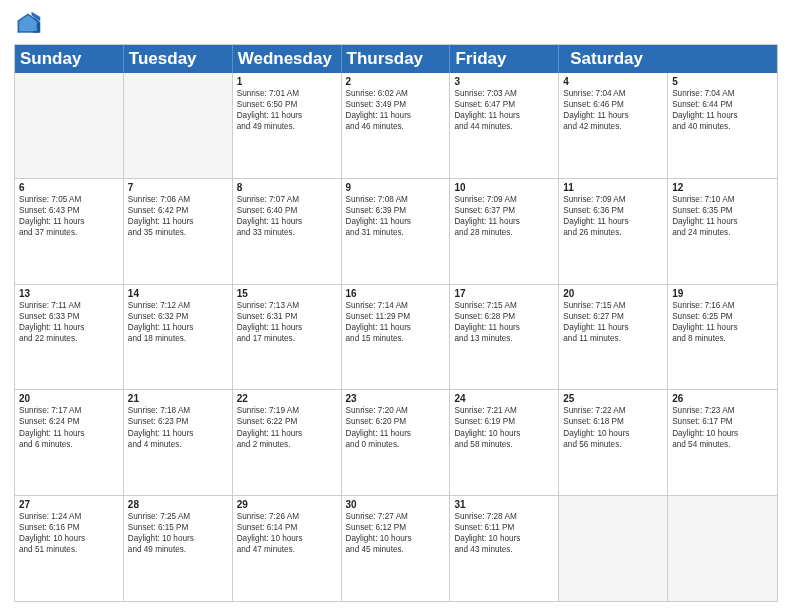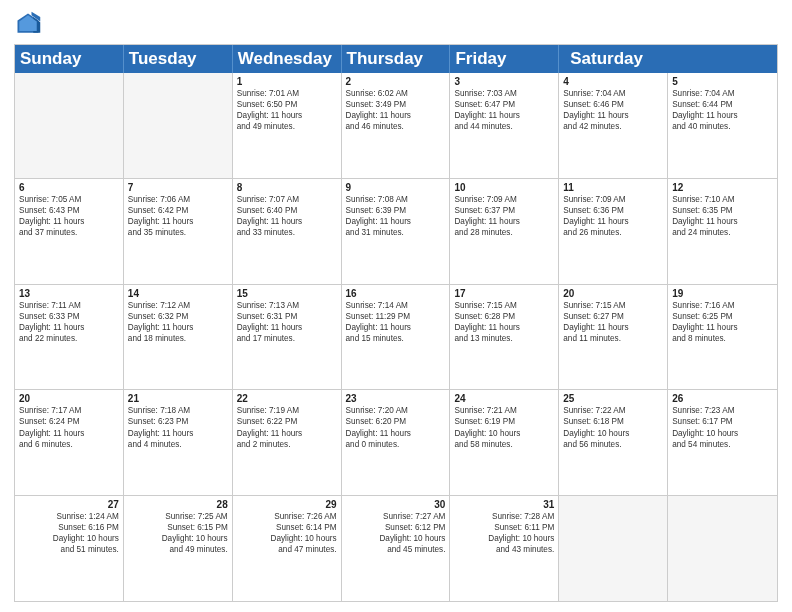--- a/index.html
+++ b/index.html
@@ -82,21 +82,20 @@
       flex-direction: column;
     }
     .cal-week {
       flex: 1;
       display: grid;
       grid-template-columns: repeat(7, 1fr);
       border-bottom: 1px solid #ccc;
     }
     .cal-week:last-child {
       border-bottom: none;
-      text-align: right;
     }
     .cal-cell {
       border-right: 1px solid #ccc;
       padding: 3px 4px;
       font-size: 8.5px;
       color: #333;
       min-height: 0;
       overflow: hidden;
     }
     .cal-cell:last-child {

